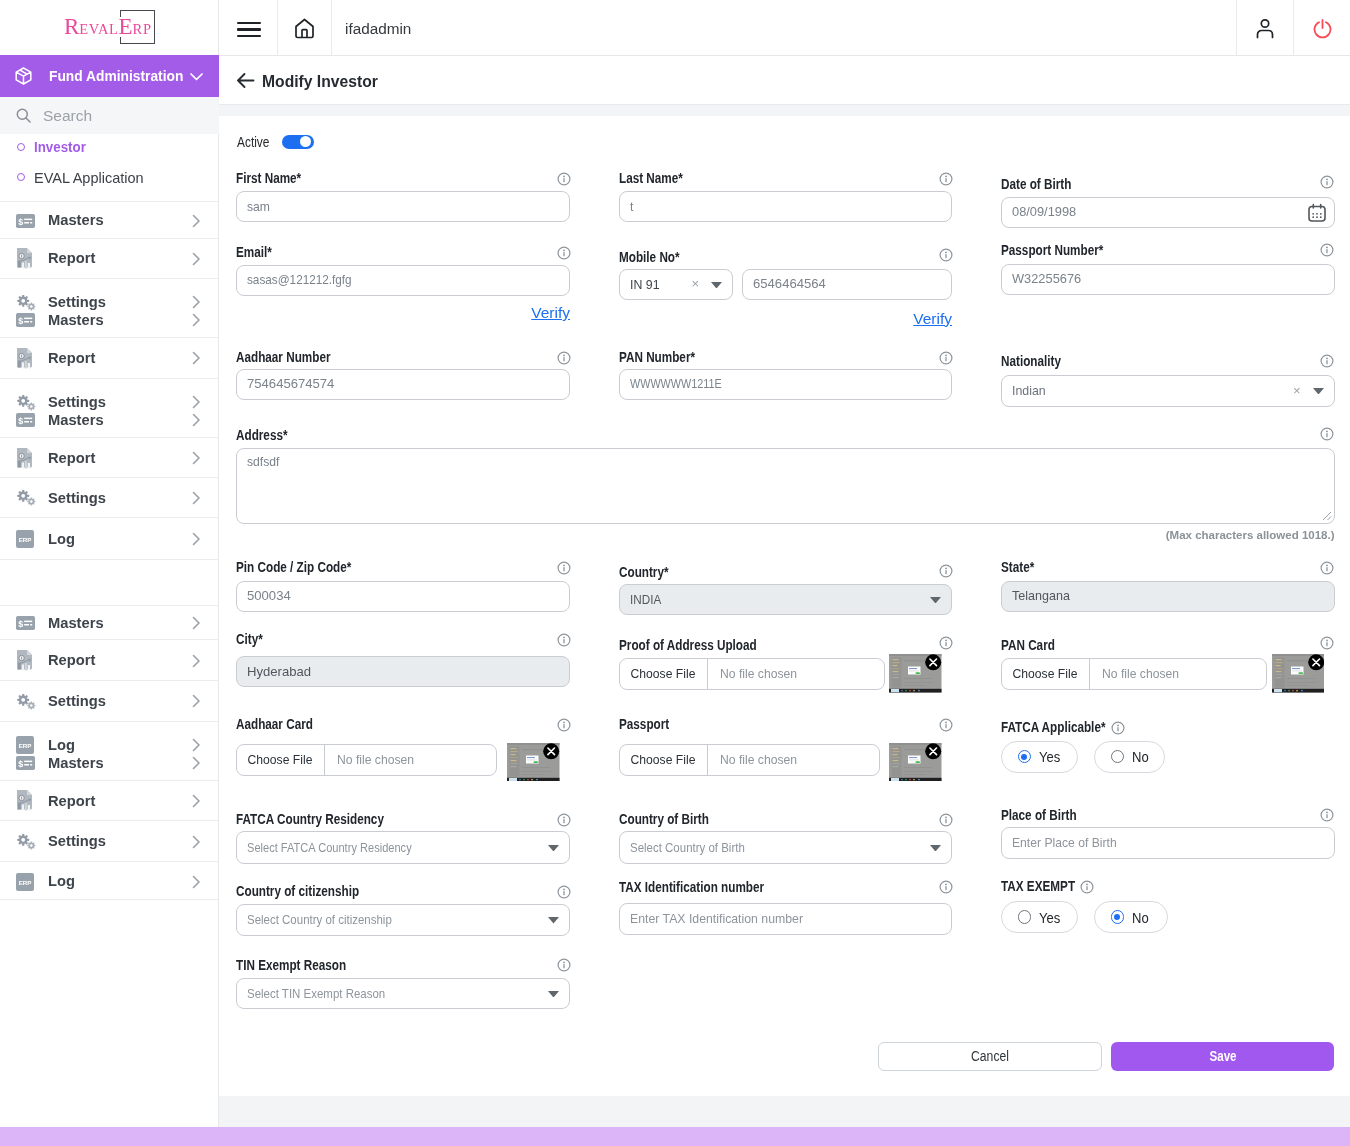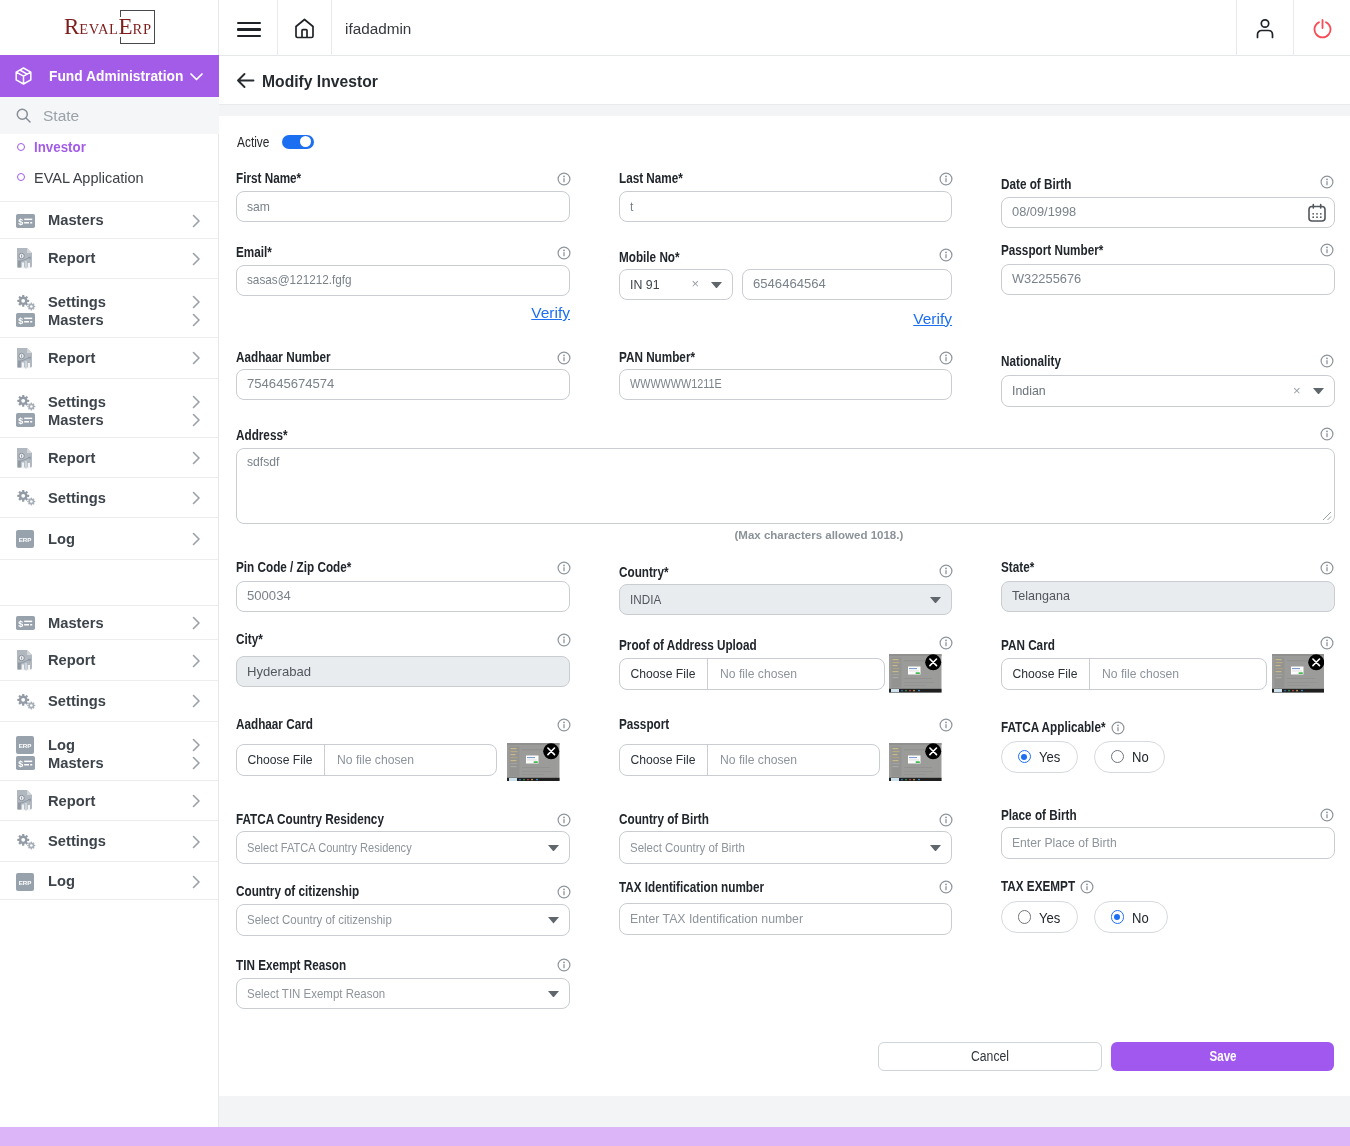--- a/index.html
+++ b/index.html
@@ -3,36 +3,36 @@
 *{margin:0;padding:0}
 body{font-family:"Liberation Sans",sans-serif;width:1350px;height:1146px;position:relative;background:#fff;overflow:hidden}
 .abs{position:absolute}
 </style></head><body>
 <div class="abs" style="left:219px;top:105px;width:1131px;height:1041px;background:#f2f4f6"></div>
 <div class="abs" style="left:219px;top:116px;width:1131px;height:980px;background:#fff"></div>
 <div class="abs" style="left:0;top:1127px;width:1350px;height:19px;background:#dcb4f8"></div>
 <div class="abs" style="left:0;top:0;width:219px;height:1127px;background:#fff;border-right:1px solid #e6e8ea;box-sizing:border-box">
 <div class="abs" style="left:120px;top:10px;width:34.5px;height:33.5px;border:1.4px solid #46494e;box-sizing:border-box"></div>
 <div class="abs" style="left:117px;top:17px;width:10px;height:20px;background:#fff"></div>
-<div class="abs" style="left:64px;top:16.5px;font-family:'Liberation Serif',serif;color:#7f1d1d;white-space:nowrap;line-height:20px"><span style="font-size:23px">R</span><span style="font-size:14.5px;letter-spacing:0.6px">EVAL</span><span style="font-size:23px">E</span><span style="font-size:14.5px;letter-spacing:0.6px">RP</span></div>
+<div class="abs" style="left:64px;top:16.5px;font-family:'Liberation Serif',serif;color:#ec4899;white-space:nowrap;line-height:20px"><span style="font-size:23px">R</span><span style="font-size:14.5px;letter-spacing:0.6px">EVAL</span><span style="font-size:23px">E</span><span style="font-size:14.5px;letter-spacing:0.6px">RP</span></div>
 <div class="abs" style="left:0;top:55px;width:219px;height:42px;background:#a35ce8"></div>
 <svg class="abs" style="left:15px;top:67px" width="17" height="18" viewBox="0 0 17 18">
 <path d="M8.5 1 L15.8 5.1 V12.9 L8.5 17 L1.2 12.9 V5.1 Z M1.2 5.1 L8.5 9.2 L15.8 5.1 M8.5 9.2 V17" fill="none" stroke="#fff" stroke-width="1.5" stroke-linejoin="round"></path>
 <path d="M4.8 3 L12.1 7.1" fill="none" stroke="#fff" stroke-width="1.5"></path>
     </svg>
 <div style="position:absolute;top:67.2px;font-size:15px;font-weight:bold;color:#fff;white-space:nowrap;line-height:18.75px;left:49px;transform:scaleX(0.92);transform-origin:0 50%;">Fund Administration</div>
 <svg class="abs" style="left:190px;top:73px" width="13" height="8" viewBox="0 0 13 8">
       <path d="M1 1 L6.5 6.5 L12 1" fill="none" stroke="#fff" stroke-width="1.7" stroke-linecap="round" stroke-linejoin="round"></path>
     </svg>
 <div class="abs" style="left:0;top:97px;width:219px;height:37px;background:#f5f6f7"></div>
 <svg class="abs" style="left:16px;top:108px" width="15" height="15" viewBox="0 0 15 15">
 <circle cx="6.3" cy="6.3" r="5" fill="none" stroke="#878e96" stroke-width="1.5"></circle>
 <path d="M10 10 L14 14" stroke="#878e96" stroke-width="1.5" stroke-linecap="round"></path>
     </svg>
-<div style="position:absolute;top:106.39px;font-size:15.5px;font-weight:normal;color:#9aa1a9;white-space:nowrap;line-height:19.375px;left:43px;transform:scaleX(1);transform-origin:0 50%;">State</div>
+<div style="position:absolute;top:106.39px;font-size:15.5px;font-weight:normal;color:#9aa1a9;white-space:nowrap;line-height:19.375px;left:43px;transform:scaleX(1);transform-origin:0 50%;">Search</div>
 <div class="abs" style="left:17px;top:142.5px;width:8px;height:8px;border:1.5px solid #a35ce8;border-radius:50%;box-sizing:border-box"></div>
 <div style="position:absolute;top:138.01px;font-size:14.5px;font-weight:bold;color:#a35ce8;white-space:nowrap;line-height:18.125px;left:34px;transform:scaleX(0.92);transform-origin:0 50%;">Investor</div>
 <div class="abs" style="left:17px;top:173px;width:8px;height:8px;border:1.5px solid #a35ce8;border-radius:50%;box-sizing:border-box"></div>
 <div style="position:absolute;top:168.51px;font-size:14.5px;font-weight:normal;color:#3c4147;white-space:nowrap;line-height:18.125px;left:34px;transform:scaleX(1);transform-origin:0 50%;">EVAL Application</div>
 <div class="abs" style="left:0;top:201.0px;width:219px;height:37.0px;border-top:1px solid #eaecee;box-sizing:border-box">
       <div style="position:absolute;left:16px;top:11.5px"><svg width="19" height="14" viewBox="0 0 19 14">
           <rect width="19" height="14" rx="1.8" fill="#98a2ac"></rect>
 <text x="2.2" y="10.6" font-family="Liberation Sans" font-size="9" font-weight="bold" fill="#fff">$</text>
 <rect x="8.2" y="4.6" width="8" height="1.5" fill="#fff"></rect>
           <rect x="8.2" y="8" width="4.8" height="1.5" fill="#fff"></rect>
@@ -472,21 +472,21 @@
 <svg style="position:absolute;left:1319.5px;top:427px" width="14" height="14" viewBox="0 0 14 14">
 <circle cx="7" cy="7" r="5.9" fill="none" stroke="#8d949b" stroke-width="1.2"></circle>
 <circle cx="7" cy="4.4" r="0.9" fill="#8d949b"></circle>
 <rect x="6.35" y="6.1" width="1.3" height="4.2" rx="0.6" fill="#8d949b"></rect>
 </svg>
 <div style="position:absolute;left:236px;top:447.7px;width:1098.5px;height:76px;border:1px solid #c9cdd1;border-radius:8px;background:#fff;box-sizing:border-box"></div>
 <div style="position:absolute;top:453.63px;font-size:13.5px;font-weight:normal;color:#7a828a;white-space:nowrap;line-height:16.875px;left:246.5px;transform:scaleX(0.9);transform-origin:0 50%;">sdfsdf</div>
 <svg class="abs" style="left:1322px;top:511px" width="10" height="10" viewBox="0 0 10 10">
 <path d="M9 1 L1 9 M9 5.5 L5.5 9" stroke="#9aa1a8" stroke-width="1"></path>
   </svg>
-<div style="position:absolute;top:527.87px;font-size:11.5px;font-weight:bold;color:#8b9298;white-space:nowrap;line-height:14.375px;left:734.5px;width:600px;transform:scaleX(1);transform-origin:100% 50%;">(Max characters allowed 1018.)</div>
+<div style="position:absolute;top:527.87px;font-size:11.5px;font-weight:bold;color:#8b9298;white-space:nowrap;line-height:14.375px;left:734.5px;width:600px;text-align:right;transform:scaleX(1);transform-origin:100% 50%;">(Max characters allowed 1018.)</div>
 <div style="position:absolute;top:558.7439999999999px;font-size:13.8px;font-weight:bold;color:#21262c;white-space:nowrap;line-height:17.25px;left:236px;transform:scaleX(0.85);transform-origin:0 50%;">Pin Code / Zip Code*</div>
 <svg style="position:absolute;left:556.5px;top:560.5px" width="14" height="14" viewBox="0 0 14 14">
 <circle cx="7" cy="7" r="5.9" fill="none" stroke="#8d949b" stroke-width="1.2"></circle>
 <circle cx="7" cy="4.4" r="0.9" fill="#8d949b"></circle>
 <rect x="6.35" y="6.1" width="1.3" height="4.2" rx="0.6" fill="#8d949b"></rect>
 </svg>
 <div style="position:absolute;left:236px;top:581px;width:334px;height:30.5px;border:1px solid #c9cdd1;border-radius:8px;background:#fff;box-sizing:border-box"></div>
 <div style="position:absolute;top:588.38px;font-size:13.5px;font-weight:normal;color:#7a828a;white-space:nowrap;line-height:16.875px;left:247px;transform:scaleX(0.97);transform-origin:0 50%;">500034</div>
 <div style="position:absolute;top:564.3439999999999px;font-size:13.8px;font-weight:bold;color:#21262c;white-space:nowrap;line-height:17.25px;left:618.5px;transform:scaleX(0.85);transform-origin:0 50%;">Country*</div>
 <svg style="position:absolute;left:939px;top:563.5px" width="14" height="14" viewBox="0 0 14 14">

